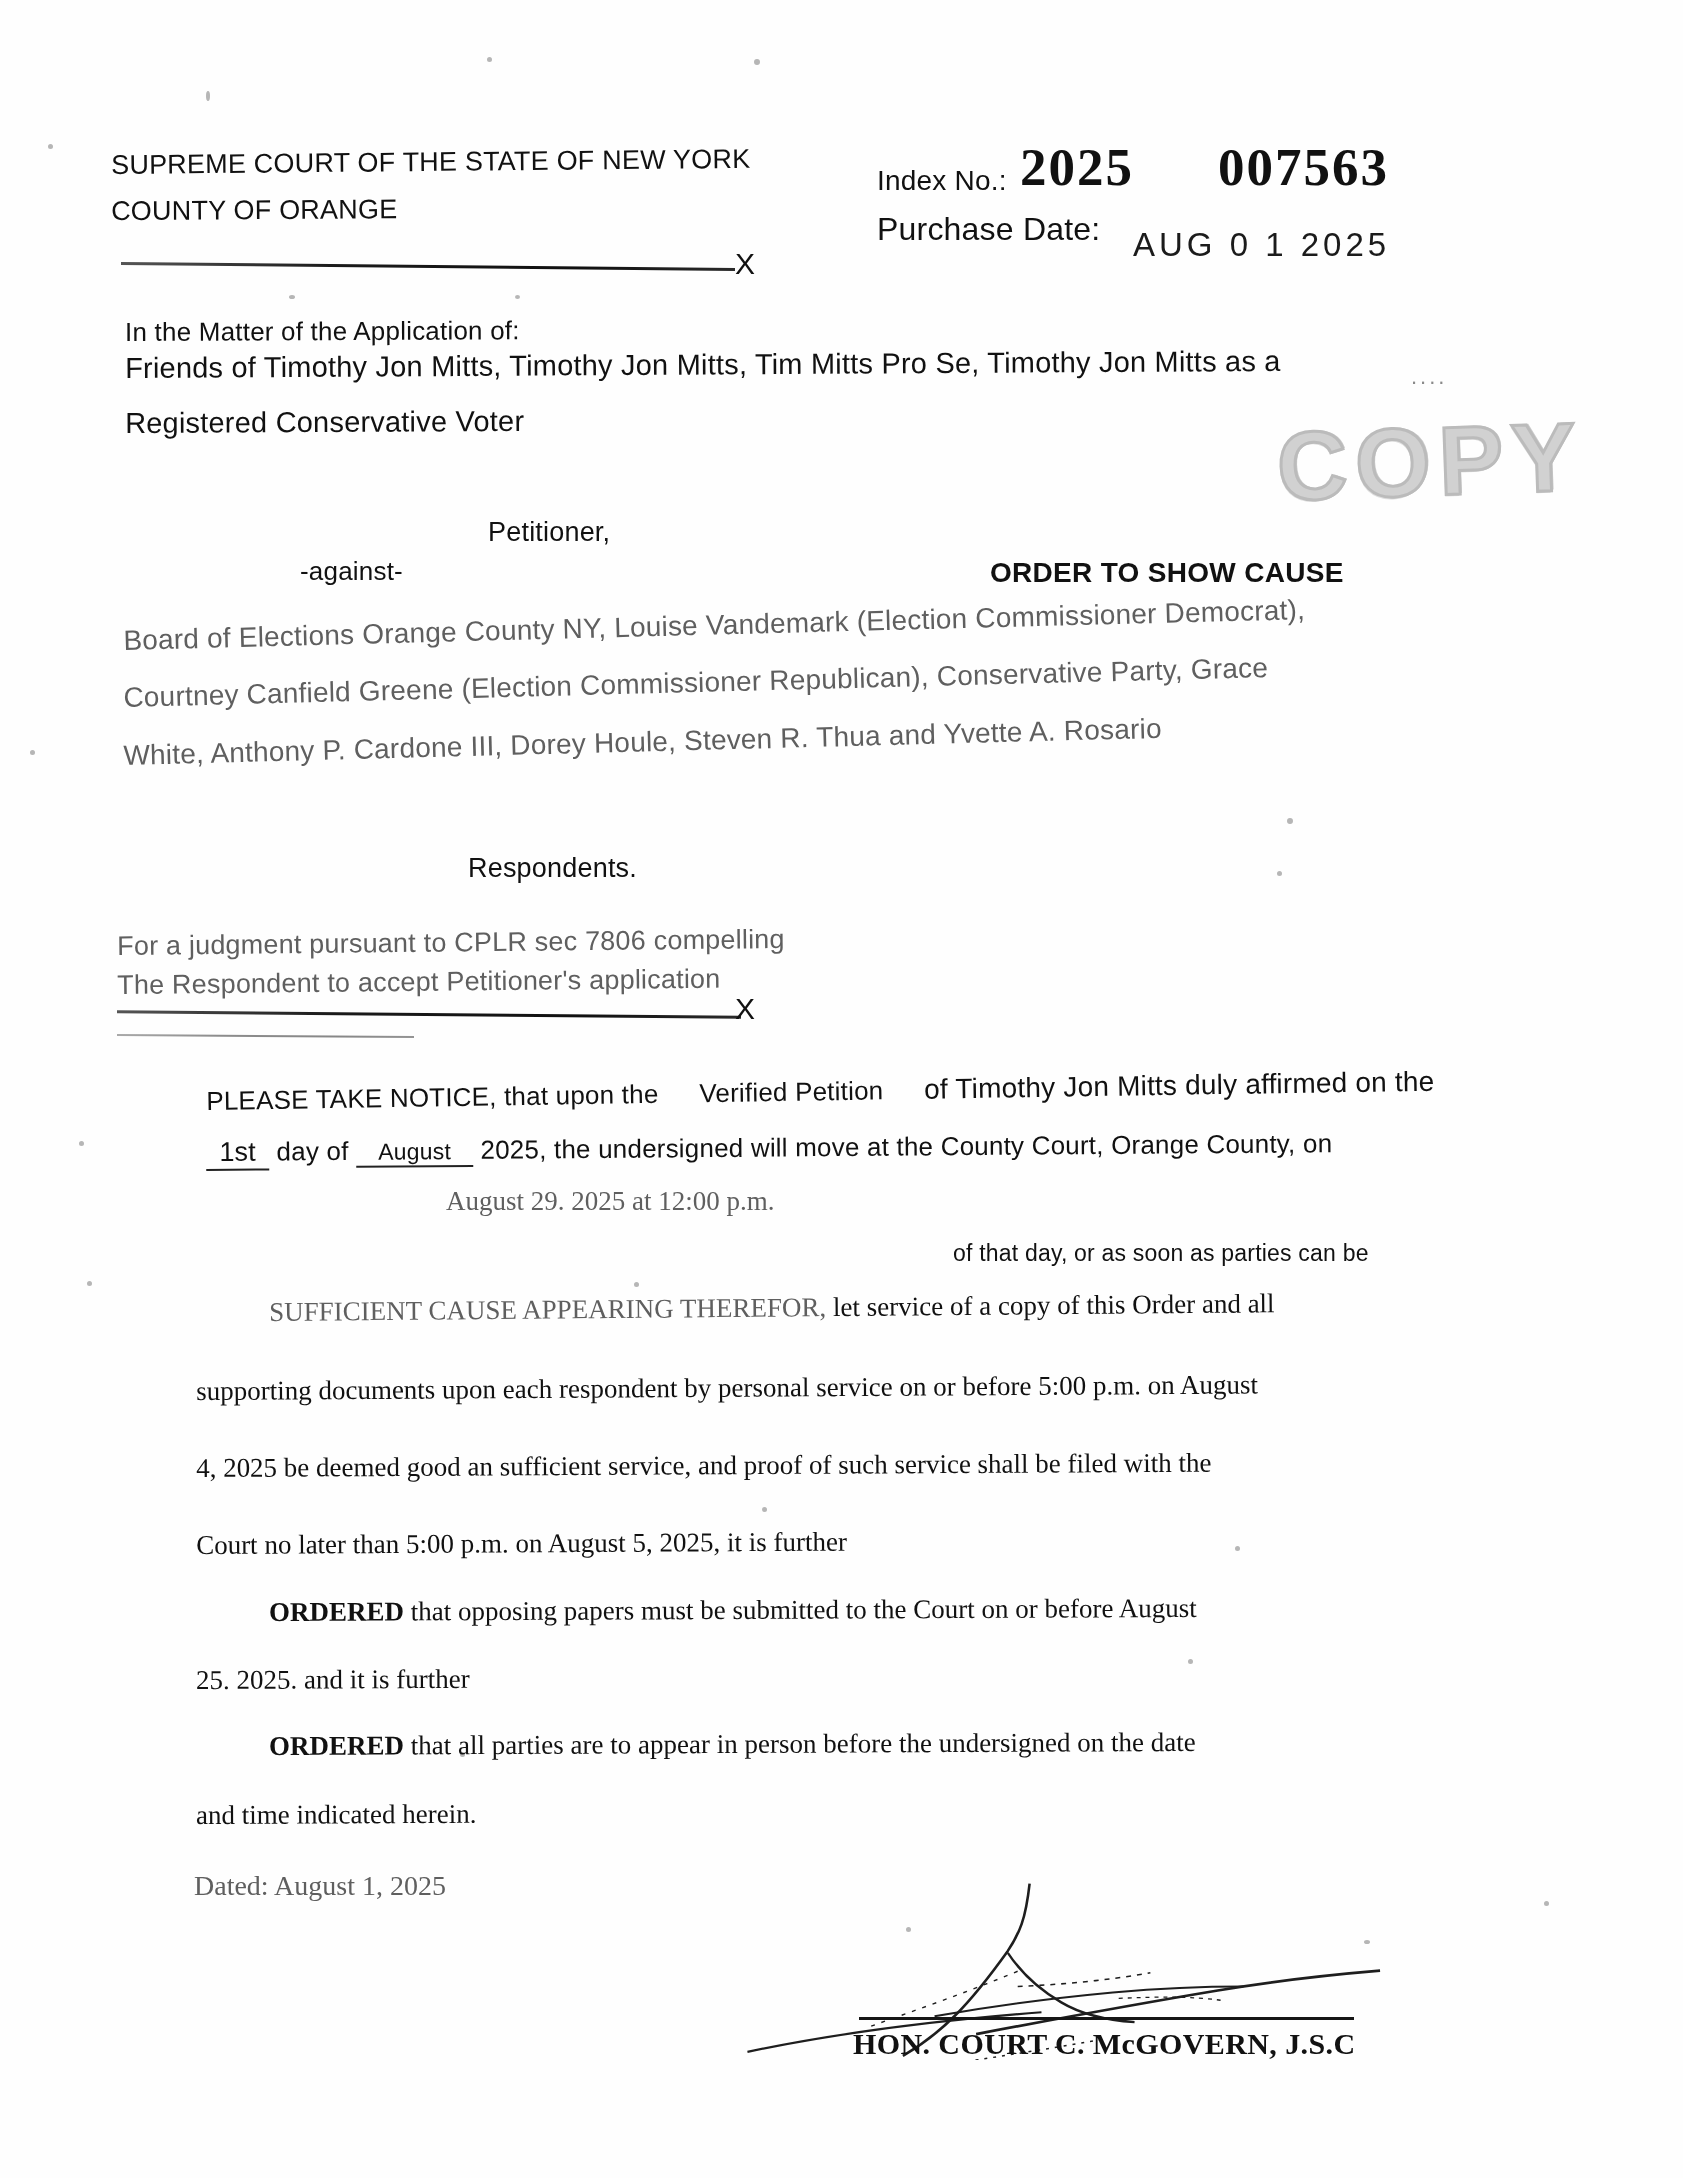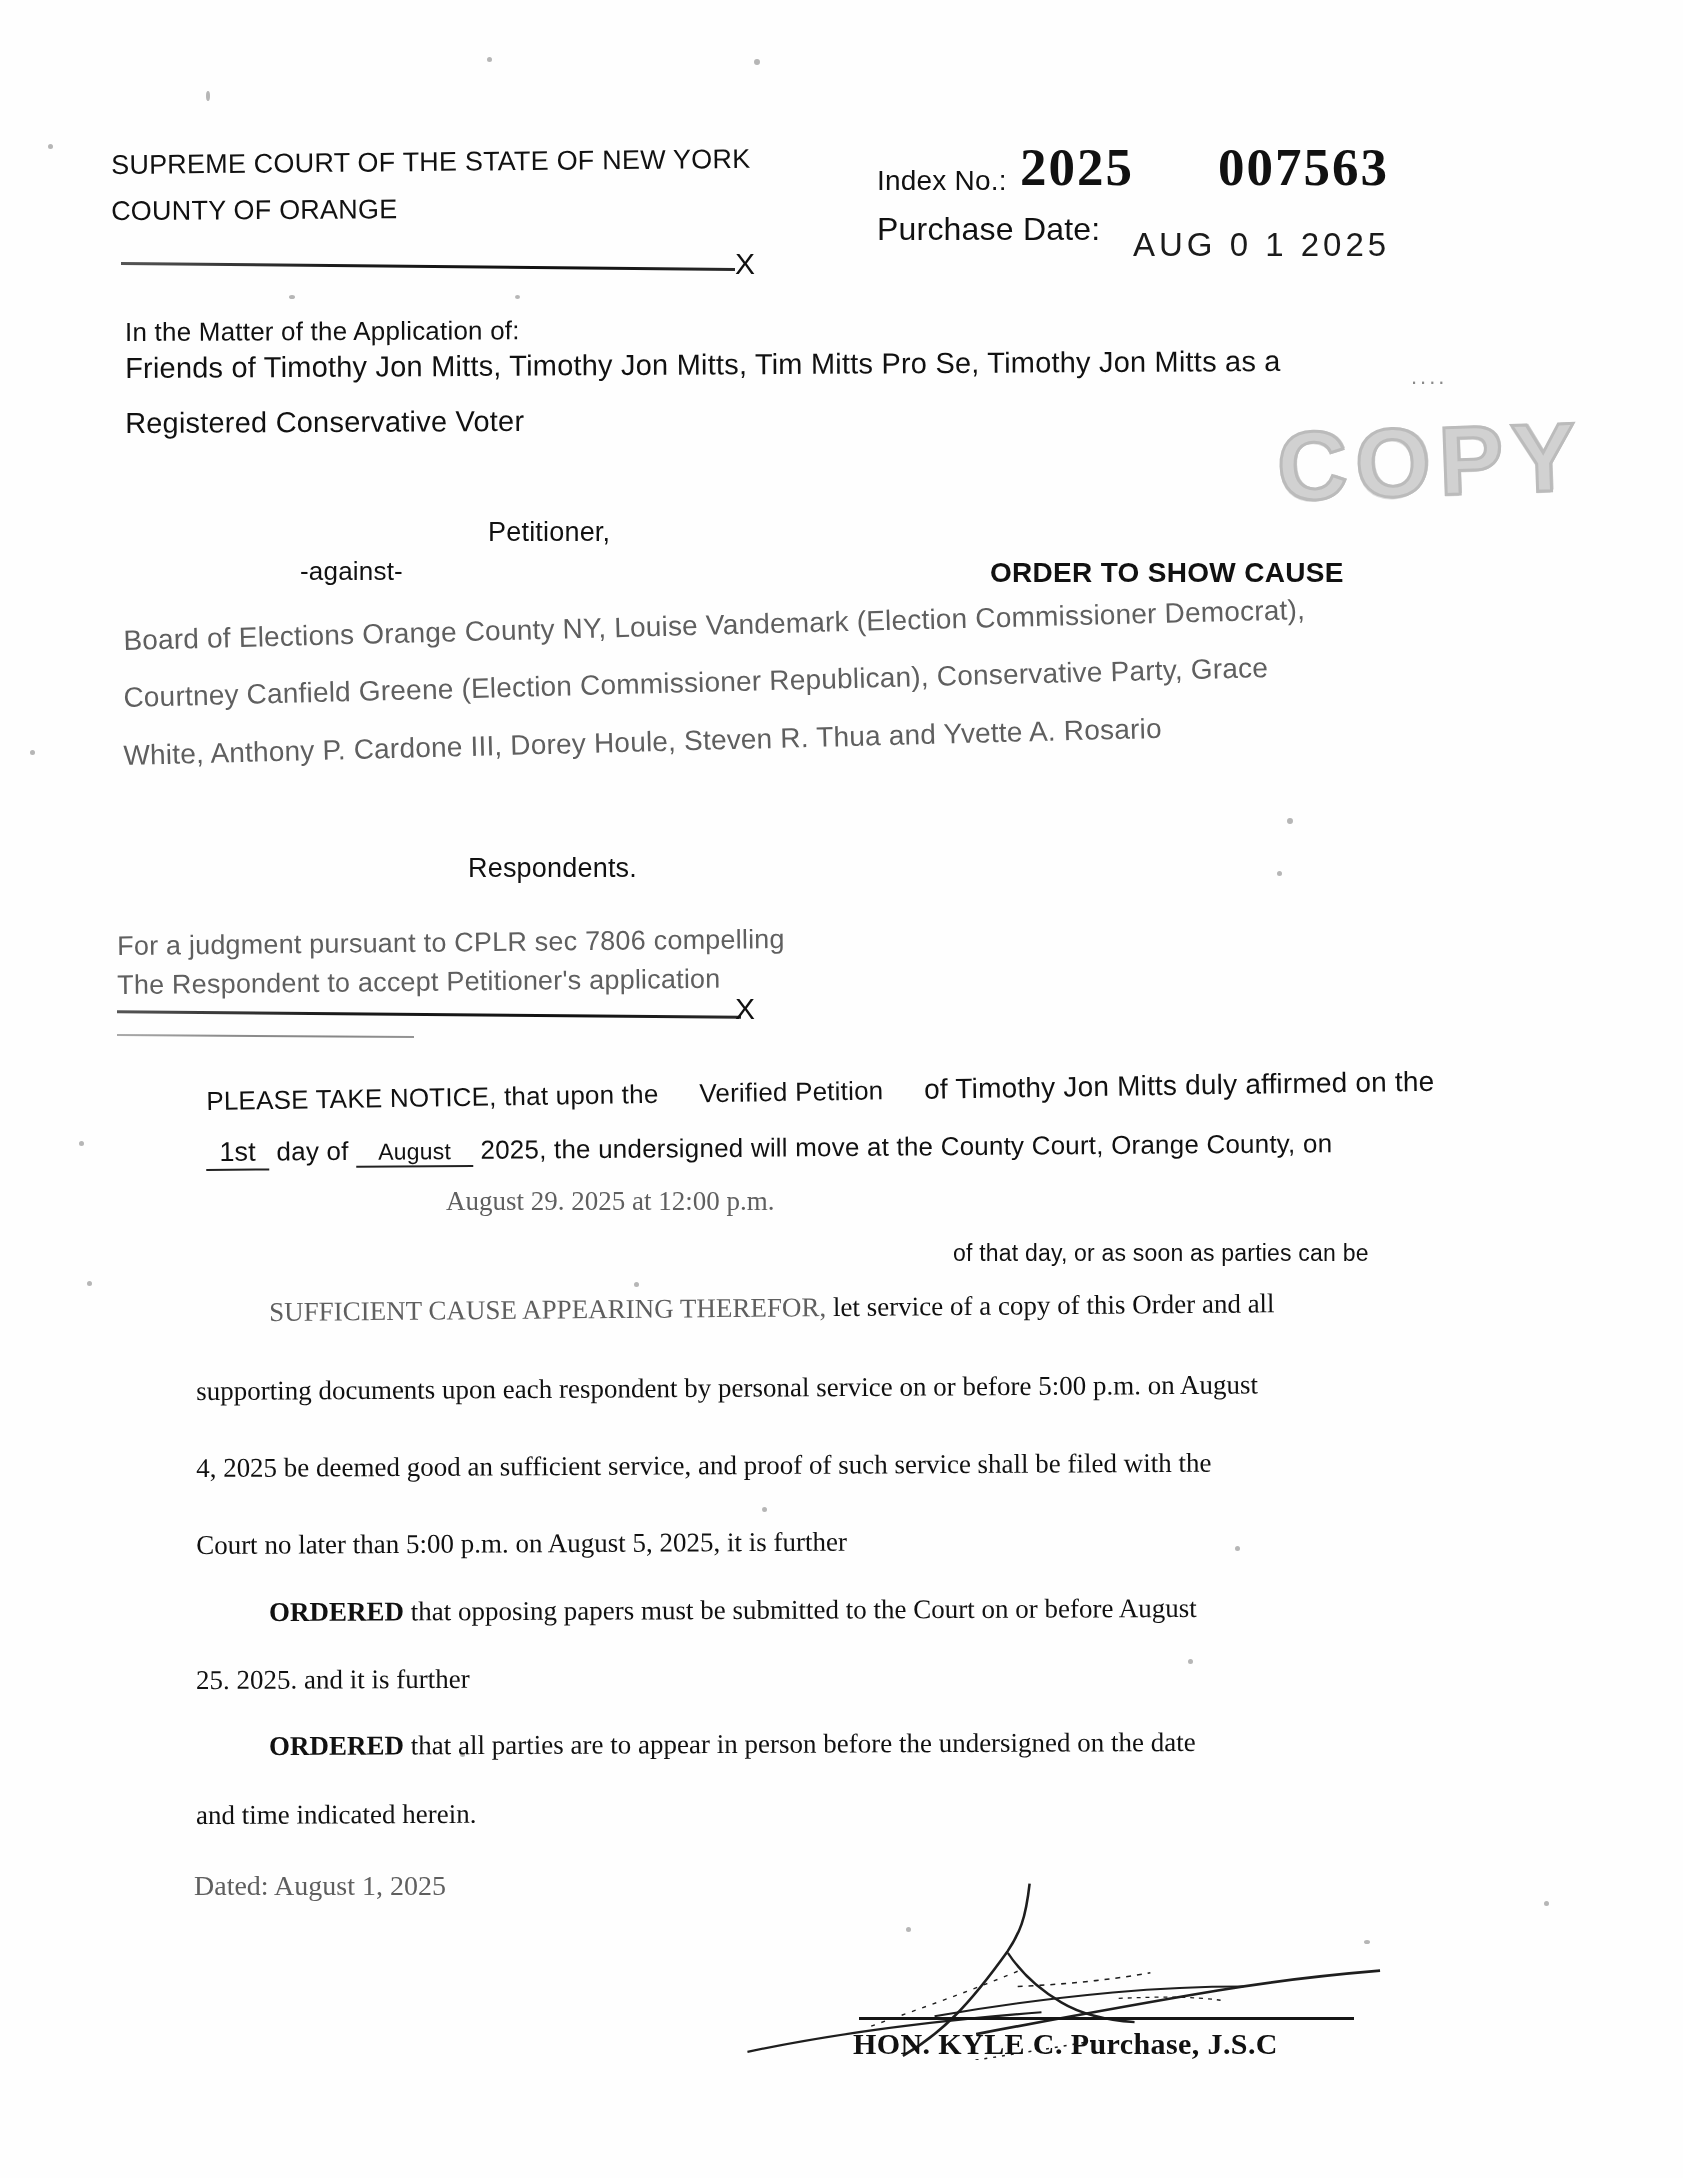--- a/index.html
+++ b/index.html
@@ -274,16 +274,16 @@
     <path d="M318 132 C 330 150, 348 168, 372 182 C 392 194, 418 200, 446 202" stroke-width="2.4"></path>
     <path d="M244 196 C 300 186, 360 178, 424 172 C 470 168, 512 166, 556 166" stroke-width="2"></path>
     <path d="M328 166 C 372 164, 418 160, 462 152" stroke-width="1.6" stroke-dasharray="5 6"></path>
     <path d="M180 206 C 230 188, 282 170, 334 148" stroke-width="1.4" stroke-dasharray="4 7"></path>
     <path d="M286 214 C 360 200, 446 184, 530 170 C 590 160, 646 154, 694 150" stroke-width="2.8"></path>
     <path d="M232 248 C 290 240, 352 230, 410 220" stroke-width="1.5" stroke-dasharray="3 6"></path>
     <path d="M430 178 C 470 176, 506 176, 534 180" stroke-width="1.3" stroke-dasharray="4 5"></path>
   </svg>
 
   <div class="rule" id="sig-rule"></div>
-  <div class="t" id="sig-name">HON. KYLE C. Purchase, J.S.C</div>
+  <div class="t" id="sig-name">HON. COURT C. McGOVERN, J.S.C</div>
 
 </div>
 
 
 </body></html>

